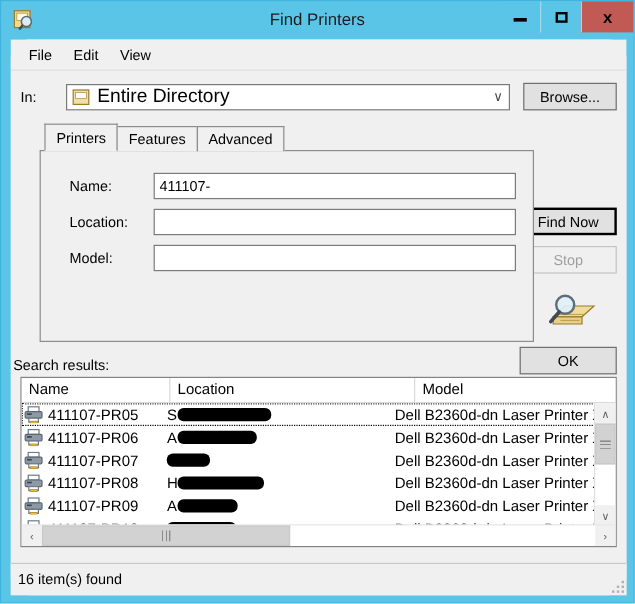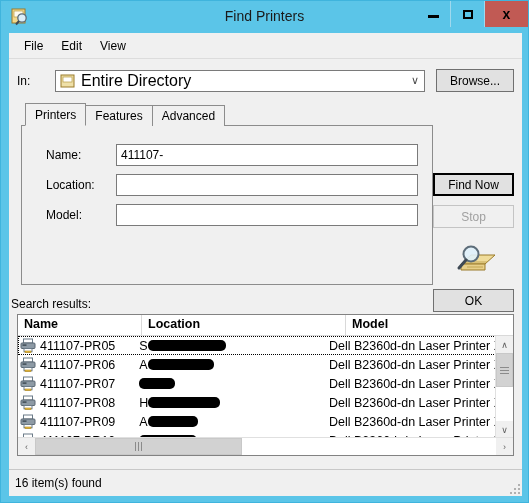--- a/index.html
+++ b/index.html
@@ -194,21 +194,21 @@
     background: #f0f0f0;
     border-color: #c4c4c4;
   }
   .btn.default {
     border: 2px solid #000000;
   }
 
   
   .tabs-wrap {
     position: relative;
-    margin: 11px 8px 0 12px;
+    margin: 11px 8px 0 24px;
   }
   .tabstrip {
     display: flex;
     position: relative;
     z-index: 2;
     margin-left: 4px;
   }
   .tab {
     border: 1px solid #8c8c8c;
     border-bottom: none;
@@ -312,21 +312,20 @@
   }
   .lv-th {
     font-size: 12.5px;
     color: #000;
     padding: 2px 0 0 6px;
     border-right: 1px solid #d9d9d9;
     box-sizing: border-box;
     cursor: default;
     overflow: hidden;
     white-space: nowrap;
-    font-weight: bold;
   }
   .lv-th.c0 { width: 124px; }
   .lv-th.c1 { width: 204px; }
   .lv-th.c2 { flex: 1 1 auto; border-right: none; }
   .lv-rows {
     position: absolute;
     left: 0;
     top: 21px;
     right: 17px;
     bottom: 17px;

